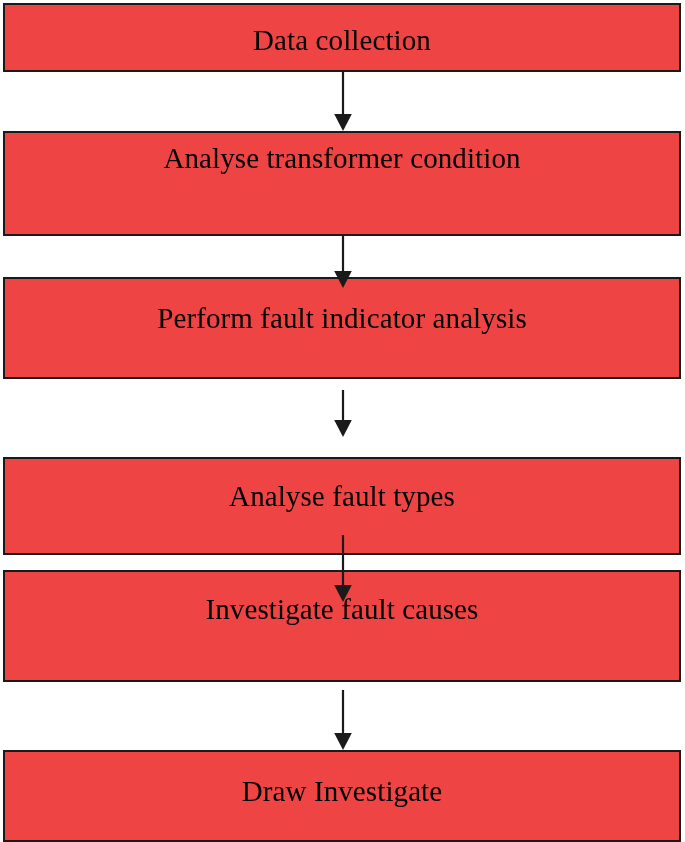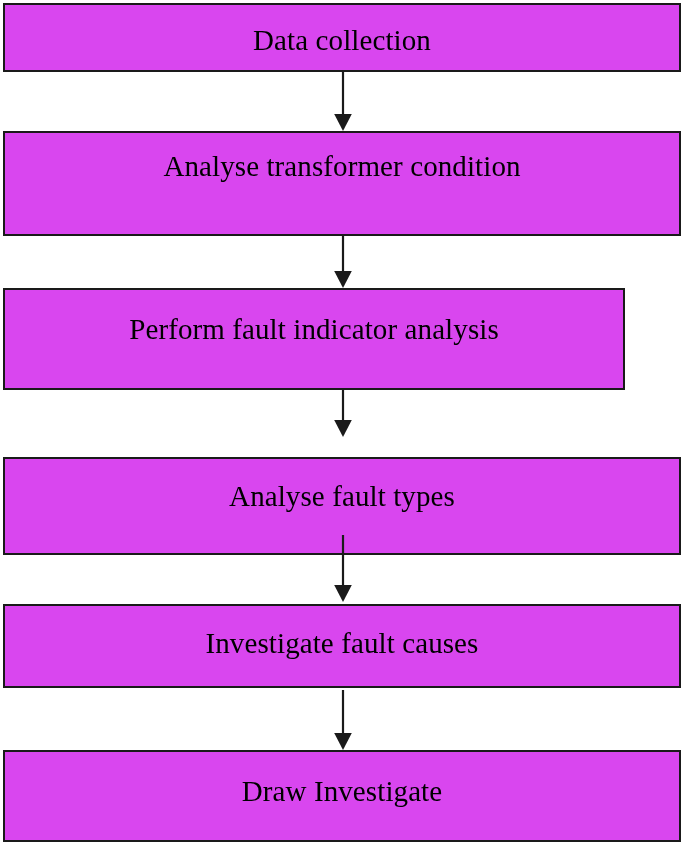--- a/index.html
+++ b/index.html
@@ -13,21 +13,21 @@
     width: 685px;
     height: 842px;
     background: #ffffff;
     overflow: hidden;
     font-family: "Liberation Serif", "DejaVu Serif", serif;
   }
   .node {
     position: absolute;
     box-sizing: border-box;
     border: 2px solid #1a1a1a;
-    background: #d946ef;
+    background: #ef4444;
     font-family: Liberation Serif, serif;
   }
   .node-label {
     position: absolute;
     left: 0;
     right: 0;
     text-align: center;
     color: #000000;
     font-size: 29px;
     line-height: 34px;
@@ -48,32 +48,32 @@
 </head>
 <body>
 
 <div id="canvas">
 
   <div class="node" style="left: 3px; top: 3px; width: 678px; height: 69px; border-color: rgb(26, 26, 26);">
     <span class="node-label" style="top: 18px; color: rgb(0, 0, 0);">Data collection</span>
   </div>
 
   <div class="node" style="left: 3px; top: 131px; width: 678px; height: 105px; border-color: rgb(26, 26, 26);">
-    <span class="node-label" style="top: 16px; color: rgb(0, 0, 0);">Analyse transformer condition</span>
+    <span class="node-label" style="top: 8px; color: rgb(0, 0, 0);">Analyse transformer condition</span>
   </div>
 
-  <div class="node" style="left: 3px; top: 288px; width: 622px; height: 102px; border-color: rgb(26, 26, 26);">
+  <div class="node" style="left: 3px; top: 277px; width: 678px; height: 102px; border-color: rgb(26, 26, 26);">
     <span class="node-label" style="top: 22px; color: rgb(0, 0, 0);">Perform fault indicator analysis</span>
   </div>
 
   <div class="node" style="left: 3px; top: 437px; width: 678px; height: 98px; border-color: rgb(26, 26, 26); margin-top: 20px;">
     <span class="node-label" style="top: 20px; color: rgb(0, 0, 0);">Analyse fault types</span>
   </div>
 
-  <div class="node" style="left: 3px; top: 604px; width: 678px; height: 84px; border-color: rgb(26, 26, 26);">
+  <div class="node" style="left: 3px; top: 570px; width: 678px; height: 112px; border-color: rgb(26, 26, 26);">
     <span class="node-label" style="top: 20px; color: rgb(0, 0, 0);">Investigate fault causes</span>
   </div>
 
   <div class="node" style="left: 3px; top: 750px; width: 678px; height: 92px; border-color: rgb(26, 26, 26);">
     <span class="node-label" style="top: 22px; color: rgb(0, 0, 0);">Draw Investigate</span>
   </div>
 
   <div class="connector" style="left: 333px; top: 72px; height: 59px;">
       <svg viewBox="0 0 20 59" preserveAspectRatio="none">
         <line x1="10" y1="0" x2="10" y2="42" stroke="#1a1a1a" stroke-width="2.2"></line>

